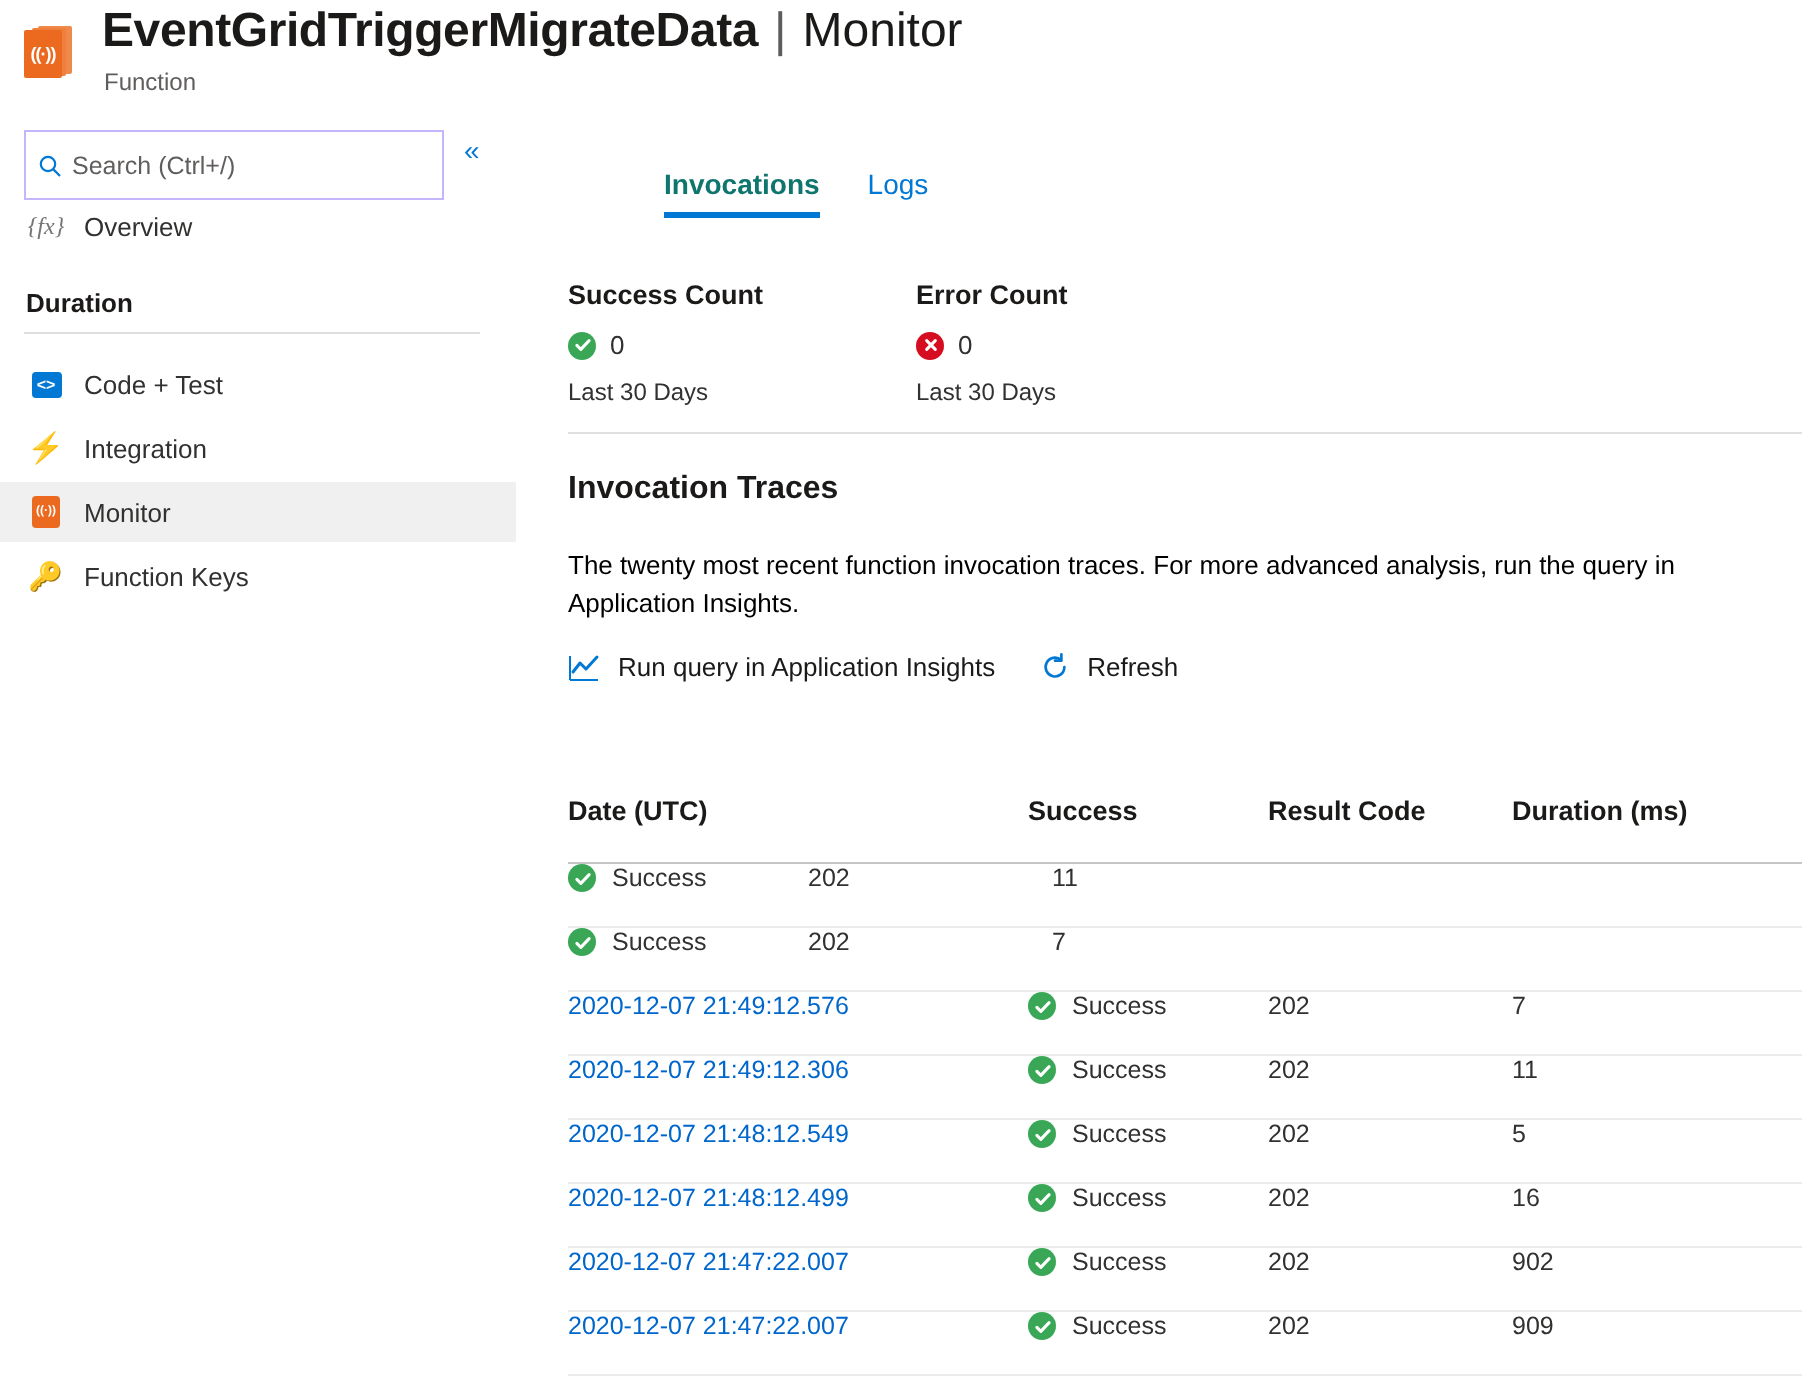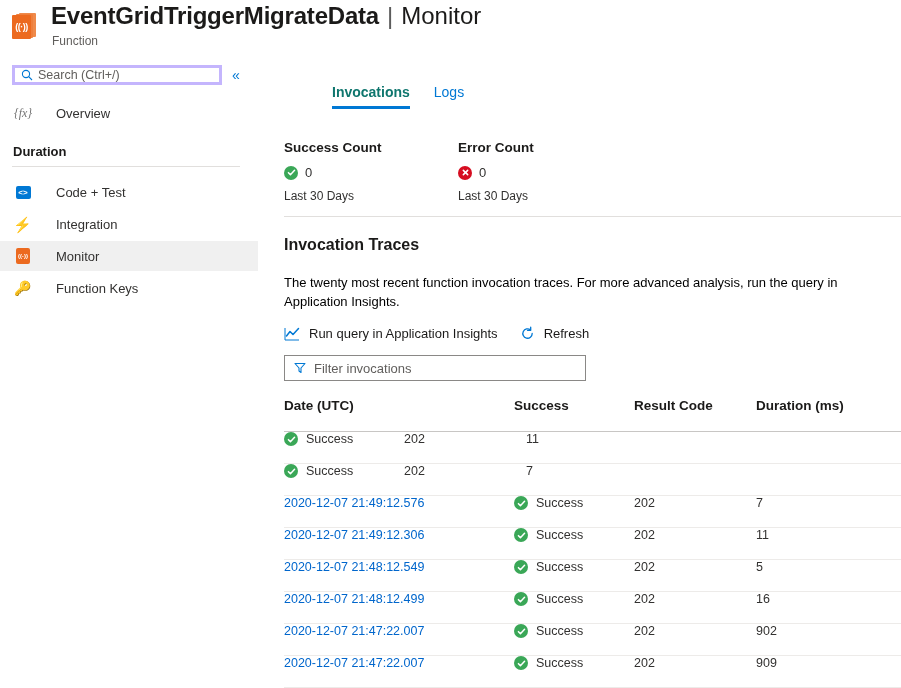--- a/index.html
+++ b/index.html
@@ -94,22 +94,22 @@
     position: absolute;
     left: 0; top: 58px;
     width: 258px;
     height: 630px;
     background: #ffffff;
   }
   .search-wrap {
     position: absolute;
     left: 12px; top: 7px;
     width: 210px;
-    height: 20px;
-    border: 3px solid #c4b5fd;
+    height: 35px;
+    border: 1px solid #c4b5fd;
     background: #ffffff;
     display: flex;
     align-items: center;
   }
   .search-icon {
     margin-left: 6px;
     margin-right: 5px;
     display: flex;
     align-items: center;
     color: #0078d4;
@@ -143,21 +143,21 @@
     display: flex;
     align-items: center;
     cursor: pointer;
     font-size: 13px;
     color: #323130;
   }
   .nav-item.selected { background: #f0f0f0; }
   .nav-item .nav-icon {
     width: 18px;
     margin-left: 14px;
-    margin-right: 24px;
+    margin-right: 10px;
     display: flex;
     align-items: flex-start;
     justify-content: center;
     flex: none;
   }
   .nav-item .nav-label { white-space: nowrap; }
 
   .icon-fx {
     font-size: 12px;
     color: #757575;
@@ -511,28 +511,20 @@
       <span class="cmd-icon">
         <svg width="15" height="15" viewBox="0 0 16 16">
           <path d="M13 8 A5 5 0 1 1 11.2 4.2" fill="none" stroke="#0078d4" stroke-width="1.4" stroke-linecap="round"></path>
           <polyline points="11.4,1.2 11.4,4.6 8,4.6" fill="none" stroke="#0078d4" stroke-width="1.4" stroke-linecap="round" stroke-linejoin="round"></polyline>
         </svg>
       </span>
       <span>Refresh</span>
     </div>
   </div>
 
-  <div class="filter-wrap" style="top:297px;">
-    <span class="filter-icon">
-      <svg width="12" height="12" viewBox="0 0 12 12">
-        <polygon points="1,1.5 11,1.5 7,6 7,10.5 5,9 5,6" fill="none" stroke="#0078d4" stroke-width="1.1" stroke-linejoin="round"></polygon>
-      </svg>
-    </span>
-    <input class="filter-input" type="text" placeholder="Filter invocations" style="">
-  </div>
 
   <div class="table">
 
     <div class="trow thead">
       <div class="cell c-date">Date (UTC)</div>
       <div class="cell c-success">Success</div>
       <div class="cell c-result">Result Code</div>
       <div class="cell c-duration">Duration (ms)</div>
     </div>
 

